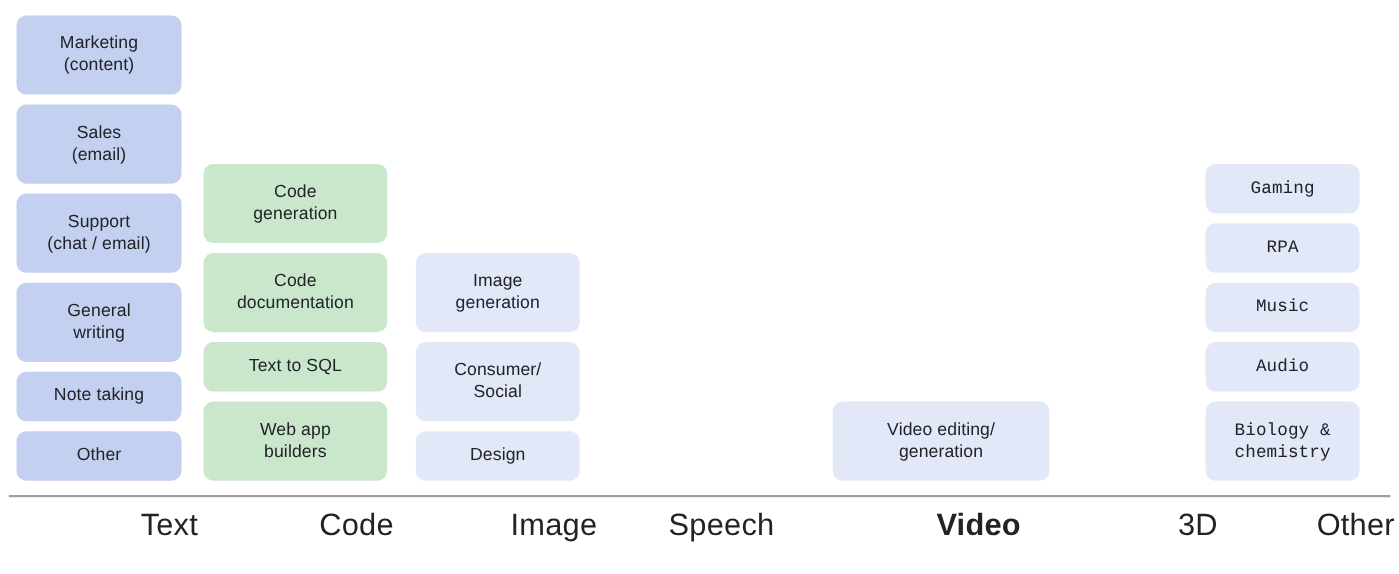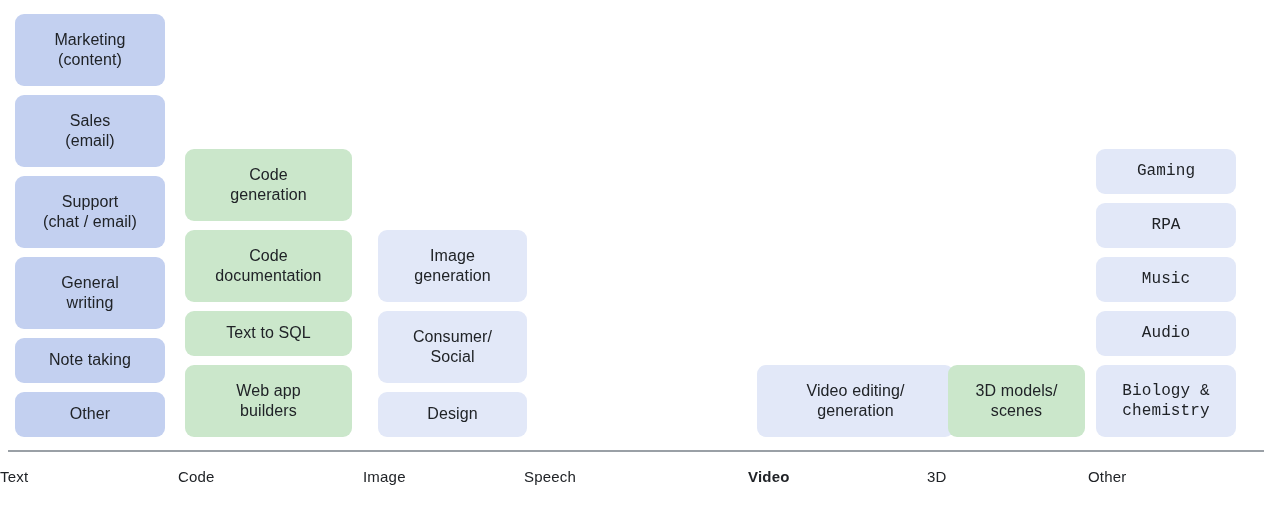--- a/index.html
+++ b/index.html
@@ -81,22 +81,22 @@
   .axis-labels {
     position: absolute;
     left: 0;
     top: 462px;
     width: 1272px;
     height: 48px;
   }
   .axis-label {
     position: absolute;
     top: 0;
-    text-align: left;
-    font-size: 15px;
+    text-align: right;
+    font-size: 28px;
     color: #202327;
     letter-spacing: 0.2px;
     line-height: 30px;
   }
 </style>
 </head>
 <body>
 
 <div id="market-map">
 
@@ -126,24 +126,20 @@
         <div class="cell blue-light two-line">Image
 generation</div>
         <div class="cell blue-light two-line">Consumer/
 Social</div>
         <div class="cell blue-light one-line">Design</div>
       </div>
       <div class="column" style="left: 757px; width: 197px;">
         <div class="cell blue-light two-line">Video editing/
 generation</div>
       </div>
-      <div class="column" style="left: 948px; width: 137px;">
-        <div class="cell green two-line">3D models/
-scenes</div>
-      </div>
       <div class="column" style="left: 1096px; width: 140px; font-family: Liberation Mono, monospace;">
         <div class="cell blue-light one-line">Gaming</div>
         <div class="cell blue-light one-line">RPA</div>
         <div class="cell blue-light one-line">Music</div>
         <div class="cell blue-light one-line">Audio</div>
         <div class="cell blue-light two-line">Biology &amp;
 chemistry</div>
       </div>
     </div>
 

